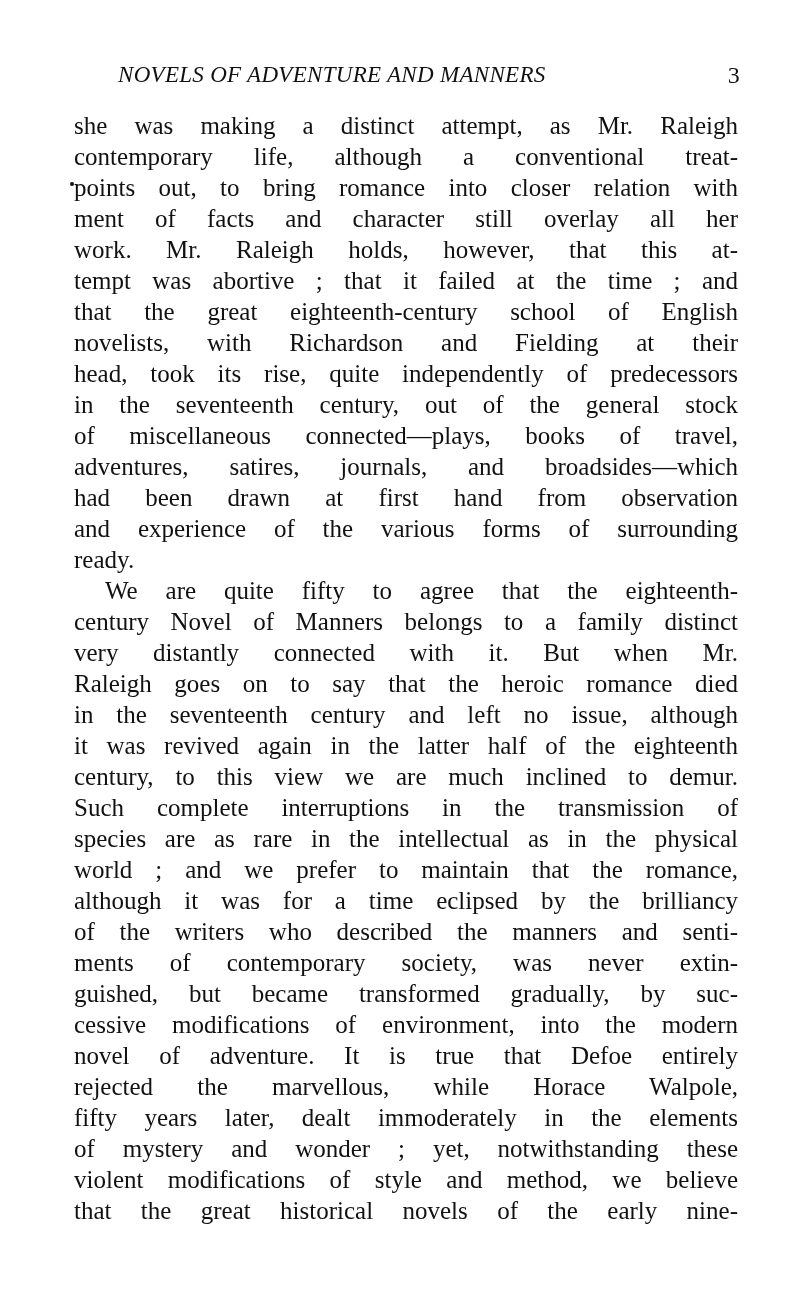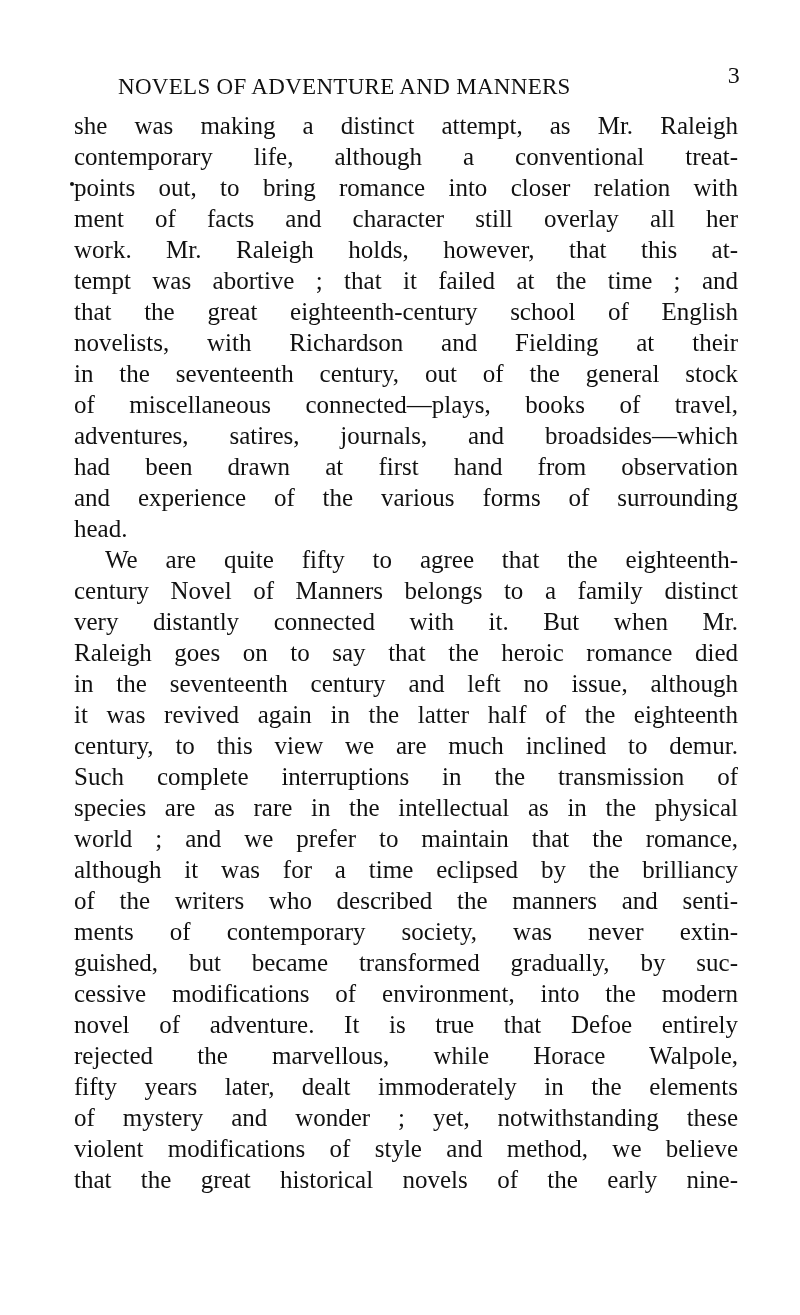--- a/index.html
+++ b/index.html
@@ -20,22 +20,23 @@
       top: 58px;
       left: 118px;
       width: 622px;
       height: 32px;
       font-size: 23px;
       letter-spacing: 0.3px;
     }
     .running-head {
       position: absolute;
       left: 0;
-      top: 16px;
+      top: 4px;
       white-space: nowrap;
+      font-style: italic;
     }
     .page-number {
       position: absolute;
       right: 0;
       top: 4px;
       font-size: 24px;
     }
     .body-text {
       position: absolute;
       top: 110px;
@@ -81,26 +82,27 @@
 <div class="body-text">
   <div>
     <span class="line">she was making a distinct attempt, as Mr. Raleigh</span>
     <span class="line">contemporary life, although a conventional treat-</span>
     <span class="line">points out, to bring romance into closer relation with</span>
     <span class="line">ment of facts and character still overlay all her</span>
     <span class="line">work.  Mr. Raleigh holds, however, that this at-</span>
     <span class="line">tempt was abortive ; that it failed at the time ; and</span>
     <span class="line">that the great eighteenth-century school of English</span>
     <span class="line">novelists, with Richardson and Fielding at their</span>
+    <span class="line">head, took its rise, quite independently of predecessors</span>
     <span class="line">in the seventeenth century, out of the general stock</span>
     <span class="line">of miscellaneous connected—plays, books of travel,</span>
     <span class="line">adventures, satires, journals, and broadsides—which</span>
     <span class="line">had been drawn at first hand from observation</span>
     <span class="line">and experience of the various forms of surrounding</span>
-    <span class="line last">head.</span>
+    <span class="line last">ready.</span>
   </div>
   <div>
     <span class="line indent">We are quite fifty to agree that the eighteenth-</span>
     <span class="line">century Novel of Manners belongs to a family distinct</span>
     <span class="line">very distantly connected with it.  But when Mr.</span>
     <span class="line">Raleigh goes on to say that the heroic romance died</span>
     <span class="line">in the seventeenth century and left no issue, although</span>
     <span class="line">it was revived again in the latter half of the eighteenth</span>
     <span class="line">century, to this view we are much inclined to demur.</span>
     <span class="line">Such complete interruptions in the transmission of</span>

